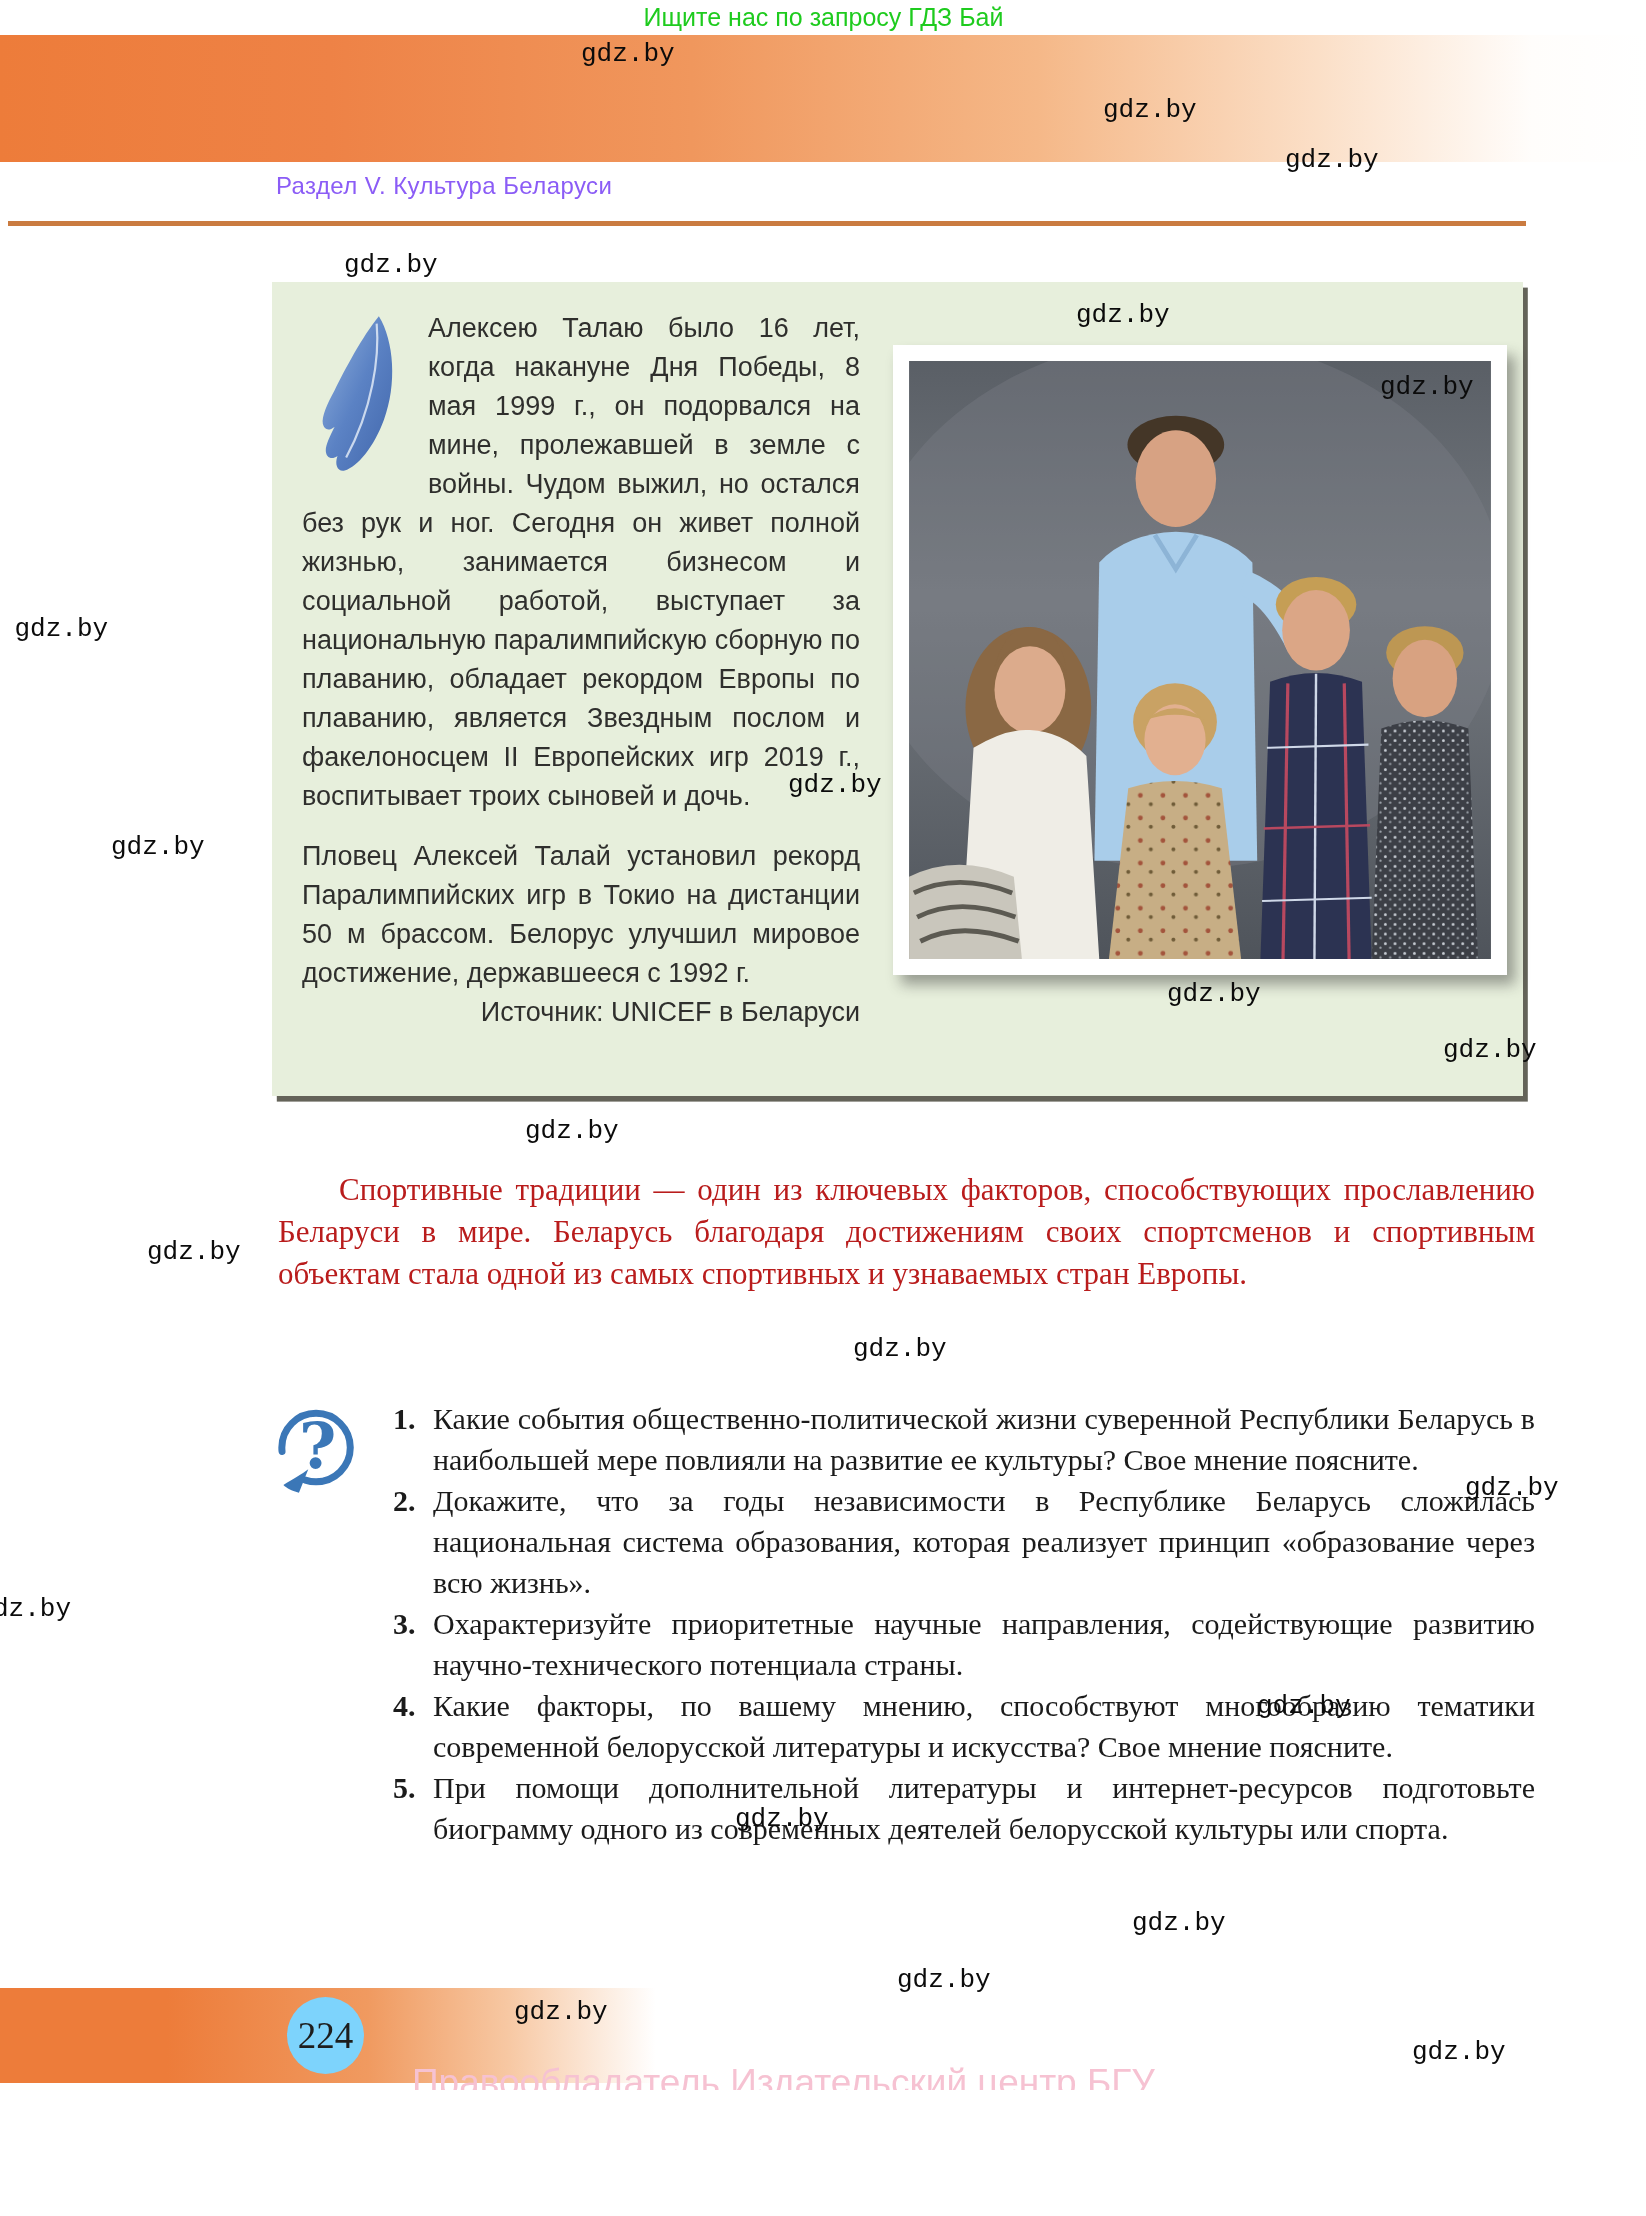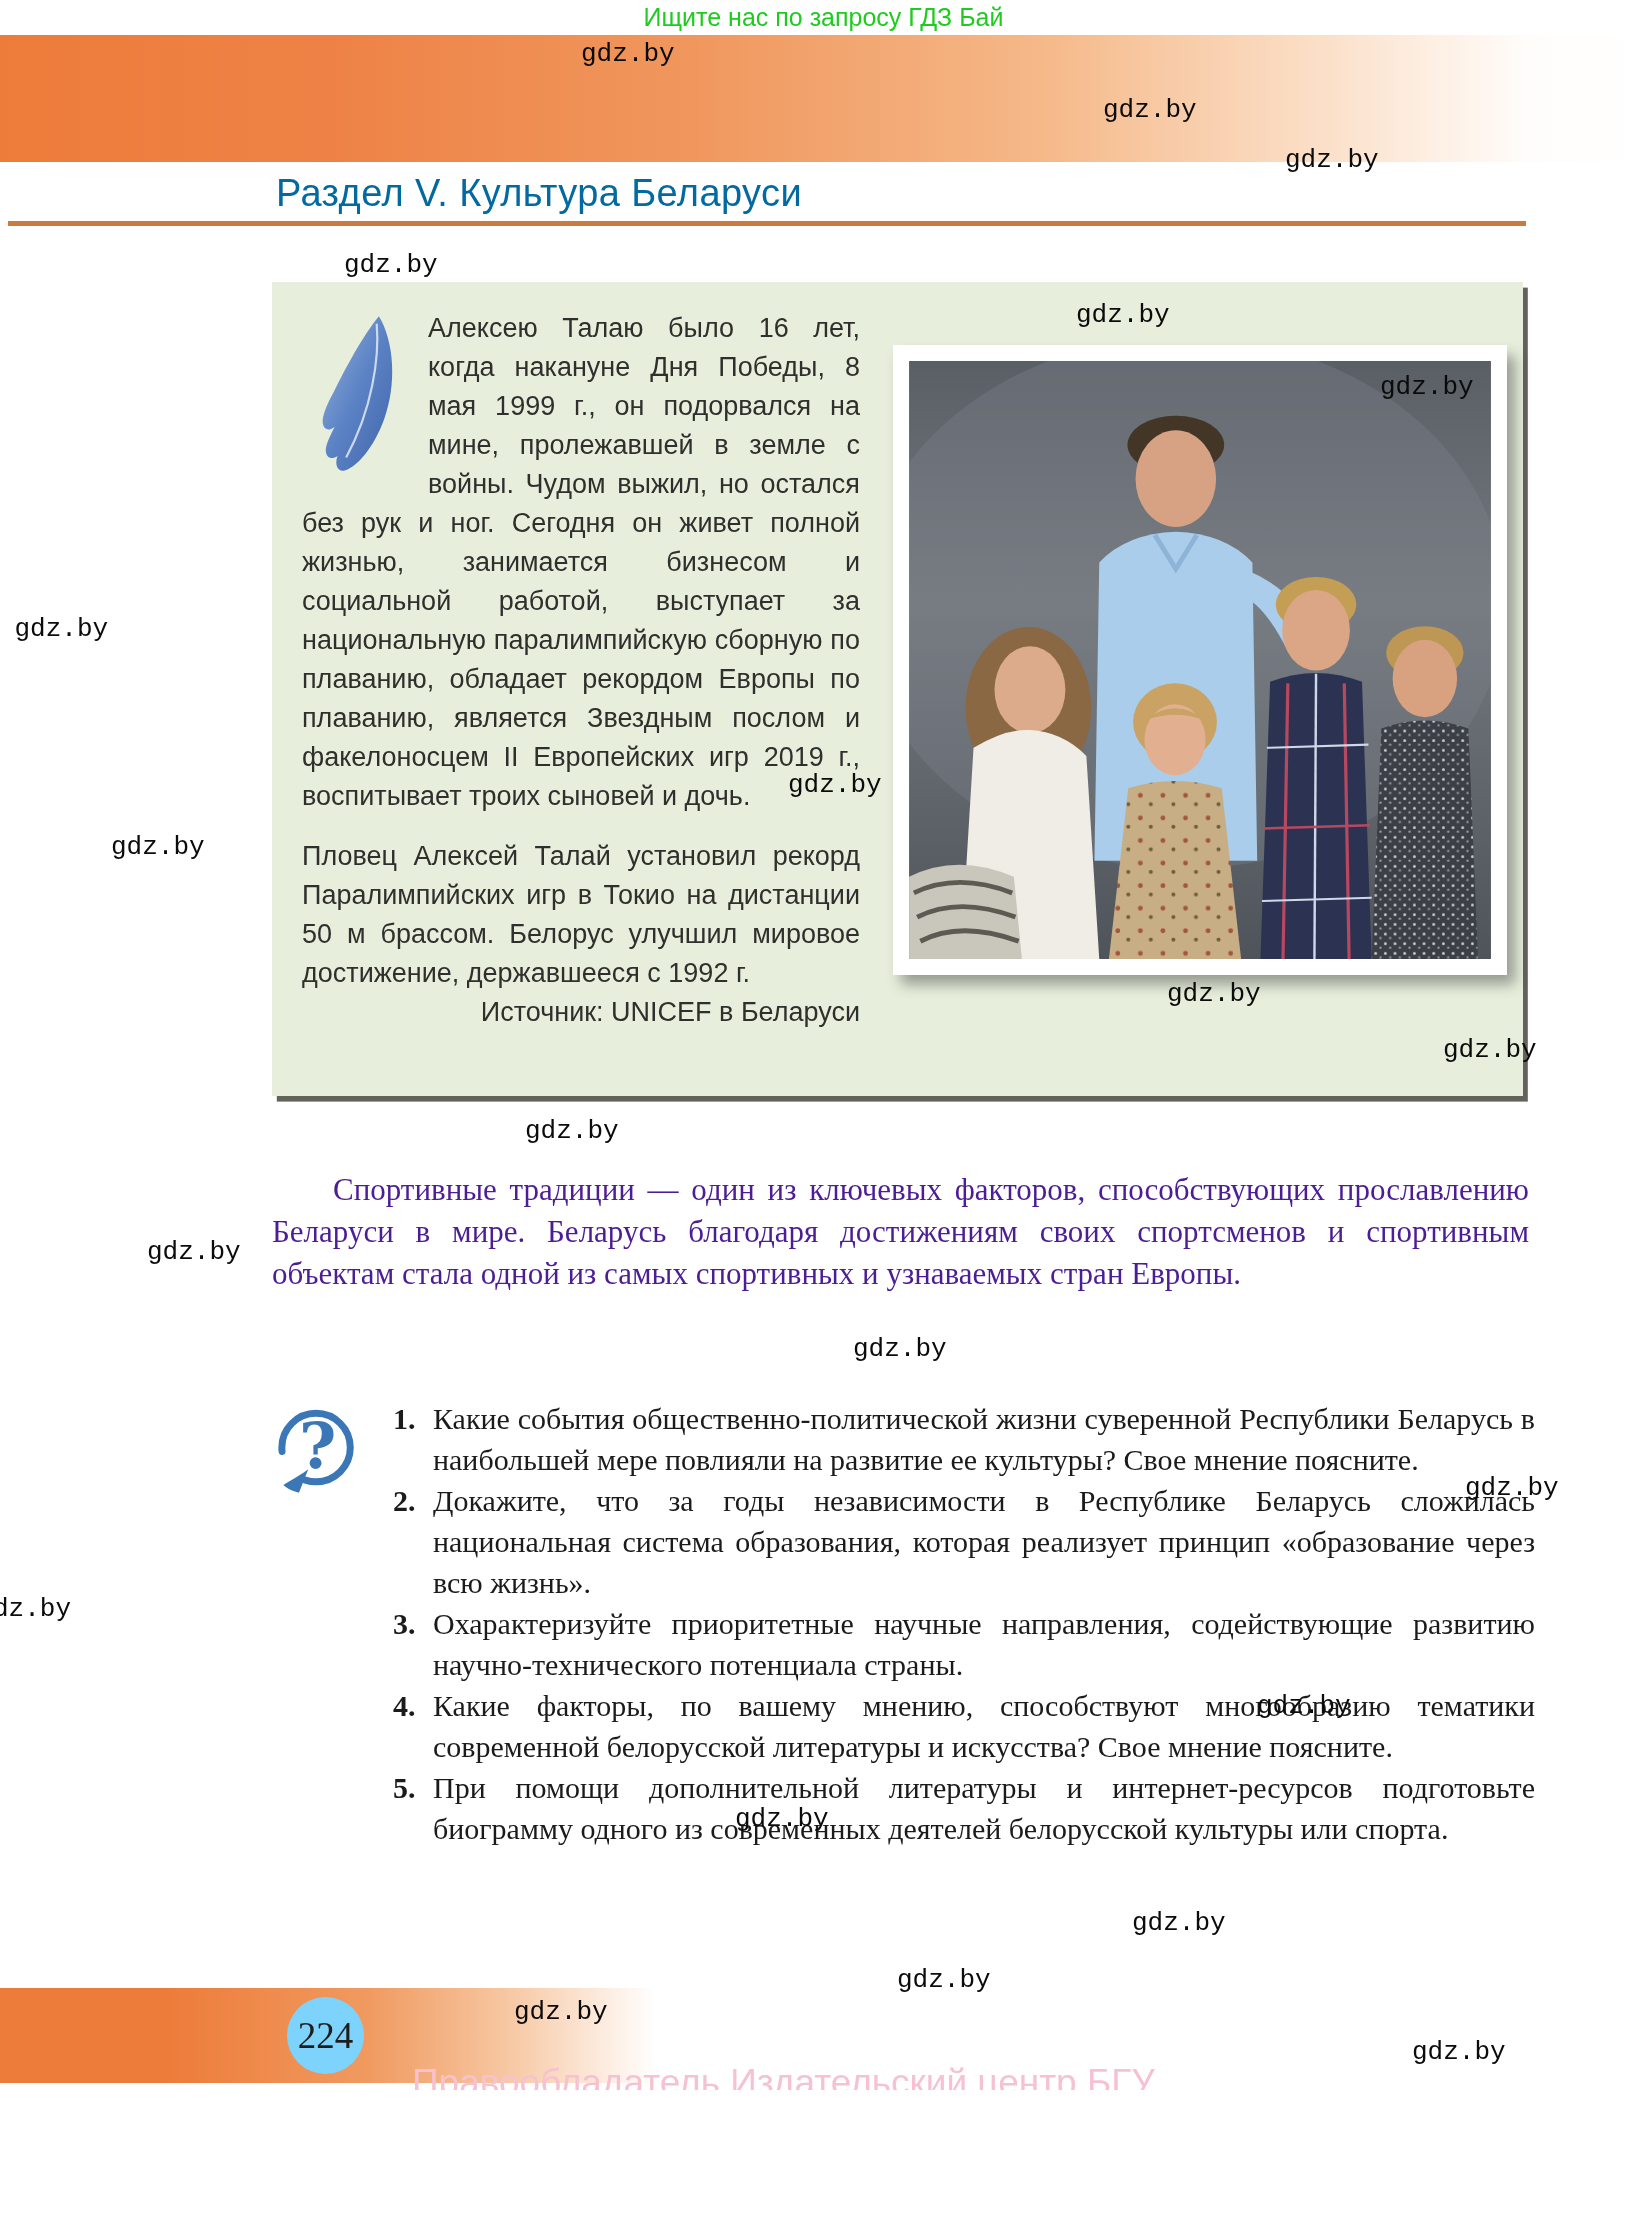--- a/index.html
+++ b/index.html
@@ -9,43 +9,43 @@
   .promo-top{position:absolute;left:0;top:3.2px;width:100%;text-align:center;
              font-size:25px;color:#1ecb1e;}
 
   .banner{position:absolute;left:0;top:35px;width:1647px;height:127px;
           background:linear-gradient(90deg,#ed7c3a 0%,#ee8246 20%,#f0975d 42%,
                      #f5b888 63%,#fbdfc7 80%,#fffdfb 93%,#ffffff 100%);}
 
   .wm{position:absolute;font-family:Liberation Mono, monospace;font-size:26px;
       color:#0b0b0b;white-space:nowrap;z-index:30;}
 
-  .section-title{position:absolute;left:276px;top:172px;font-size:38px;color:#0369a1;
+  .section-title{position:absolute;left:276px;top:172px;font-size:24px;color:#8b5cf6;
                  letter-spacing:0.4px;}
   .rule{position:absolute;left:8px;top:221px;width:1518px;height:4.8px;background:#ca7b40;}
 
   .infobox{position:absolute;left:272px;top:282px;width:1251px;height:814px;
            background:#e7efdc;box-shadow:4.8px 5.6px 0 rgba(73,72,60,0.85);}
   .box-text{position:absolute;left:30px;top:27px;width:558px;font-size:27px;
             line-height:39px;color:#2f2f2d;text-align:justify;}
   .box-text p{margin:0;}
   .box-text .p2{margin-top:21px;}
   .feather{float:left;width:113px;height:160px;margin:3.2px 13px 0 0;}
   .source{margin-top:6.4px;text-align:right;}
 
   .photo-frame{position:absolute;left:621px;top:63px;width:582px;height:598px;
                background:#ffffff;padding:16px;
                box-shadow:8px 9.7px 13px rgba(40,40,40,0.42);}
   .photo{width:582px;height:598px;display:block;}
   .caption{position:absolute;left:621px;top:750px;width:614px;text-align:center;
            font-size:27px;color:#222;}
 
-  .main-para{position:absolute;left:272px;top:1169px;width:1257px;
+  .main-para{position:absolute;left:278px;top:1169px;width:1257px;
              font-family:"Liberation Serif",serif;font-size:31px;line-height:42px;
-             text-align:justify;text-indent:61px;color:#4c1d95;}
+             text-align:justify;text-indent:61px;color:#b91c1c;}
 
   .q-icon{position:absolute;left:274px;top:1404px;width:81px;height:98px;}
   .q-list{position:absolute;left:393px;top:1398px;width:1142px;
           font-family:"Liberation Serif",serif;font-size:30px;line-height:41px;color:#1b1b1b;}
   .q-item{display:flex;}
   .q-num{flex:0 0 40px;font-weight:bold;}
   .q-text{flex:1;text-align:justify;}
 
   .footer-bar{position:absolute;left:0;top:1988px;width:669px;height:95px;
               background:linear-gradient(90deg,#ed7c3a 0%,#ed7c3a 25%,#f09a60 55%,

